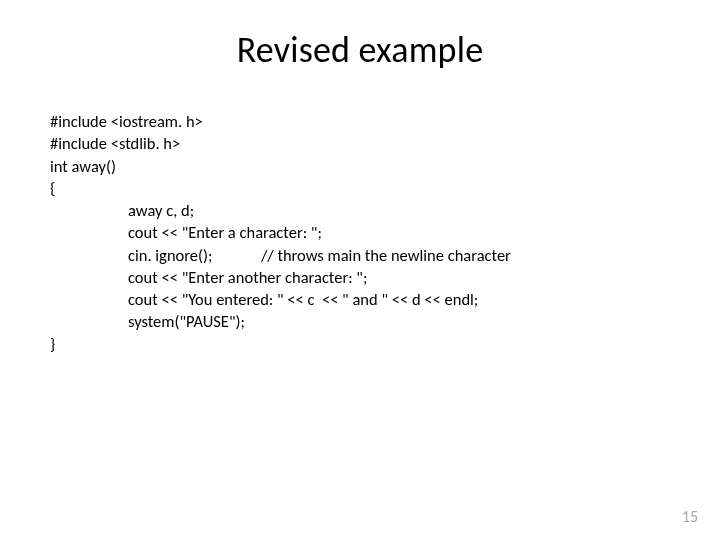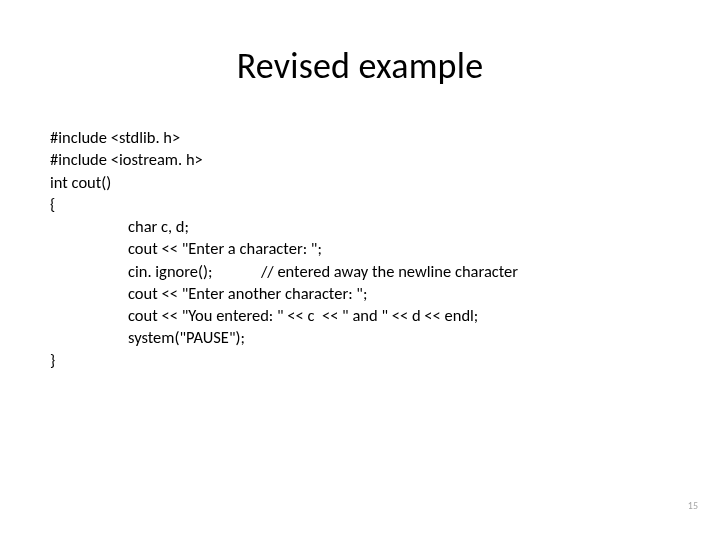--- a/index.html
+++ b/index.html
@@ -15,58 +15,58 @@
   .slide {
     width: 100%;
     height: 100%;
     padding: 20px 50px 20px 50px;
     position: relative;
   }
   .title {
     font-size: 36px;
     font-weight: 400;
     text-align: center;
-    margin-top: 24px;
+    margin-top: 8px;
     margin-bottom: 38px;
     letter-spacing: 0.2px;
   }
   .code-block {
     font-size: 16.5px;
     line-height: 1.35;
     font-family: Calibri, "Segoe UI", Arial, sans-serif;
   }
   .code-line {
     white-space: pre;
   }
   .indent {
     padding-left: 78px;
   }
   .page-number {
     position: absolute;
-    bottom: 28px;
+    bottom: 14px;
     right: 22px;
-    font-size: 10px;
+    font-size: 16px;
     color: #a6a6a6;
   }
 </style>
 </head>
 <body>
 
 <div class="slide">
   <h1 class="title">Revised example</h1>
 
   <div class="code-block">
+    <div class="code-line">#include &lt;iostream. h&gt;</div>
     <div class="code-line">#include &lt;stdlib. h&gt;</div>
-    <div class="code-line">#include &lt;iostream. h&gt;</div>
     <div class="code-line"></div>
-    <div class="code-line">int cout()</div>
+    <div class="code-line">int away()</div>
     <div class="code-line">{</div>
-    <div class="code-line indent">char c, d;</div>
+    <div class="code-line indent">away c, d;</div>
     <div class="code-line indent">cout &lt;&lt; "Enter a character: ";</div>
-    <div class="code-line indent">cin. ignore();             // entered away the newline character</div>
+    <div class="code-line indent">cin. ignore();             // throws main the newline character</div>
     <div class="code-line indent">cout &lt;&lt; "Enter another character: ";</div>
     <div class="code-line indent">cout &lt;&lt; "You entered: " &lt;&lt; c  &lt;&lt; " and " &lt;&lt; d &lt;&lt; endl;</div>
     <div class="code-line indent">system("PAUSE");</div>
     <div class="code-line">}</div>
   </div>
 
   <div class="page-number">15</div>
 </div>
 
 </body></html>

